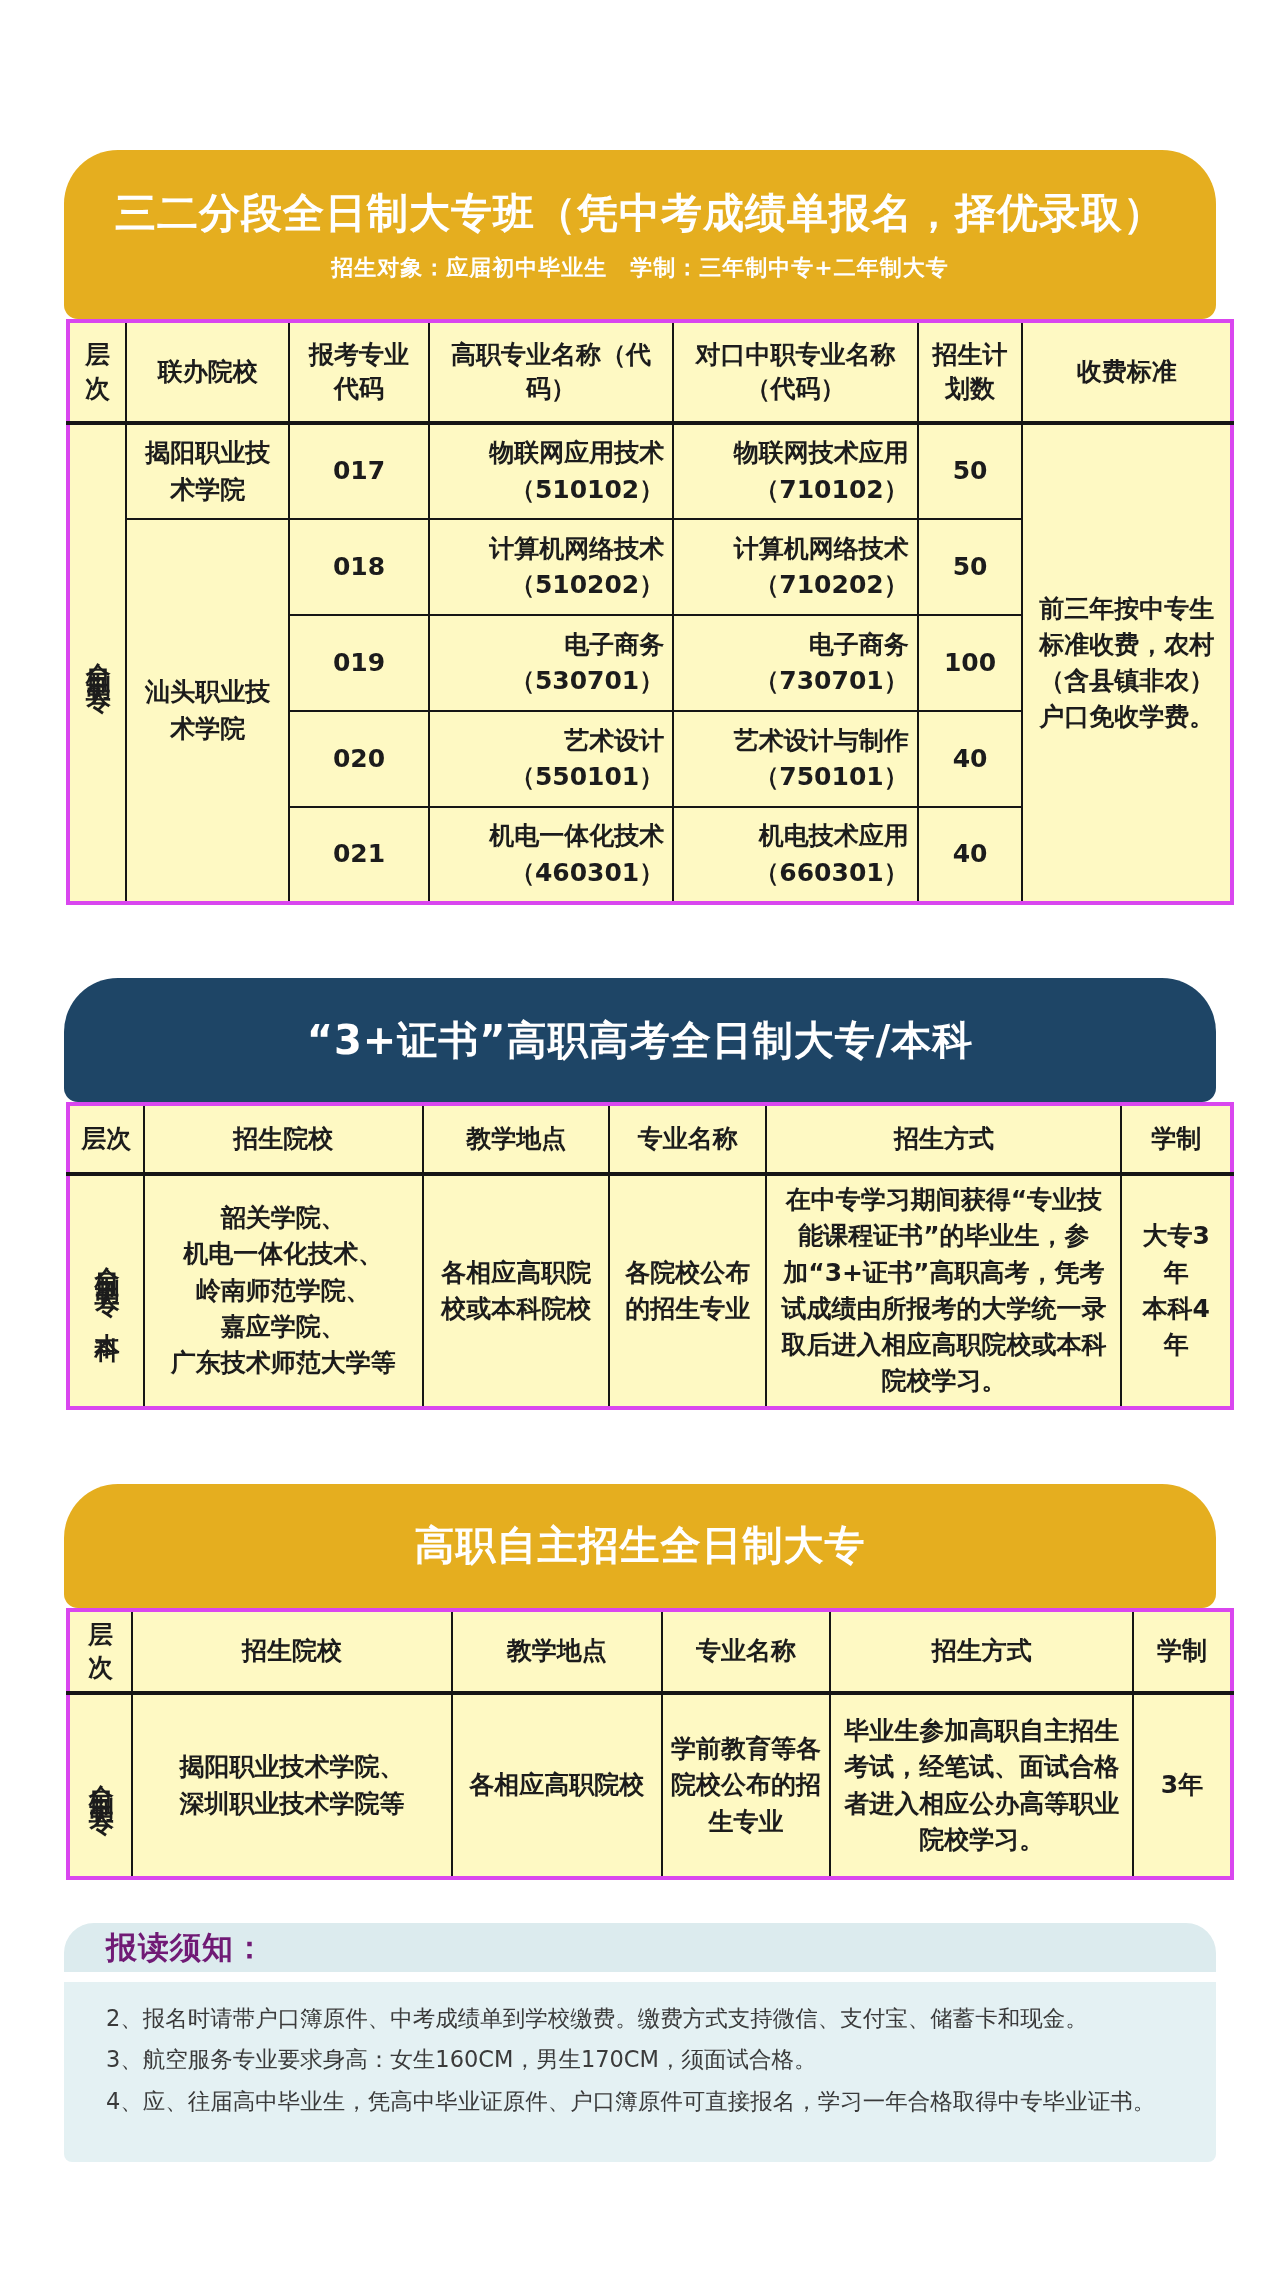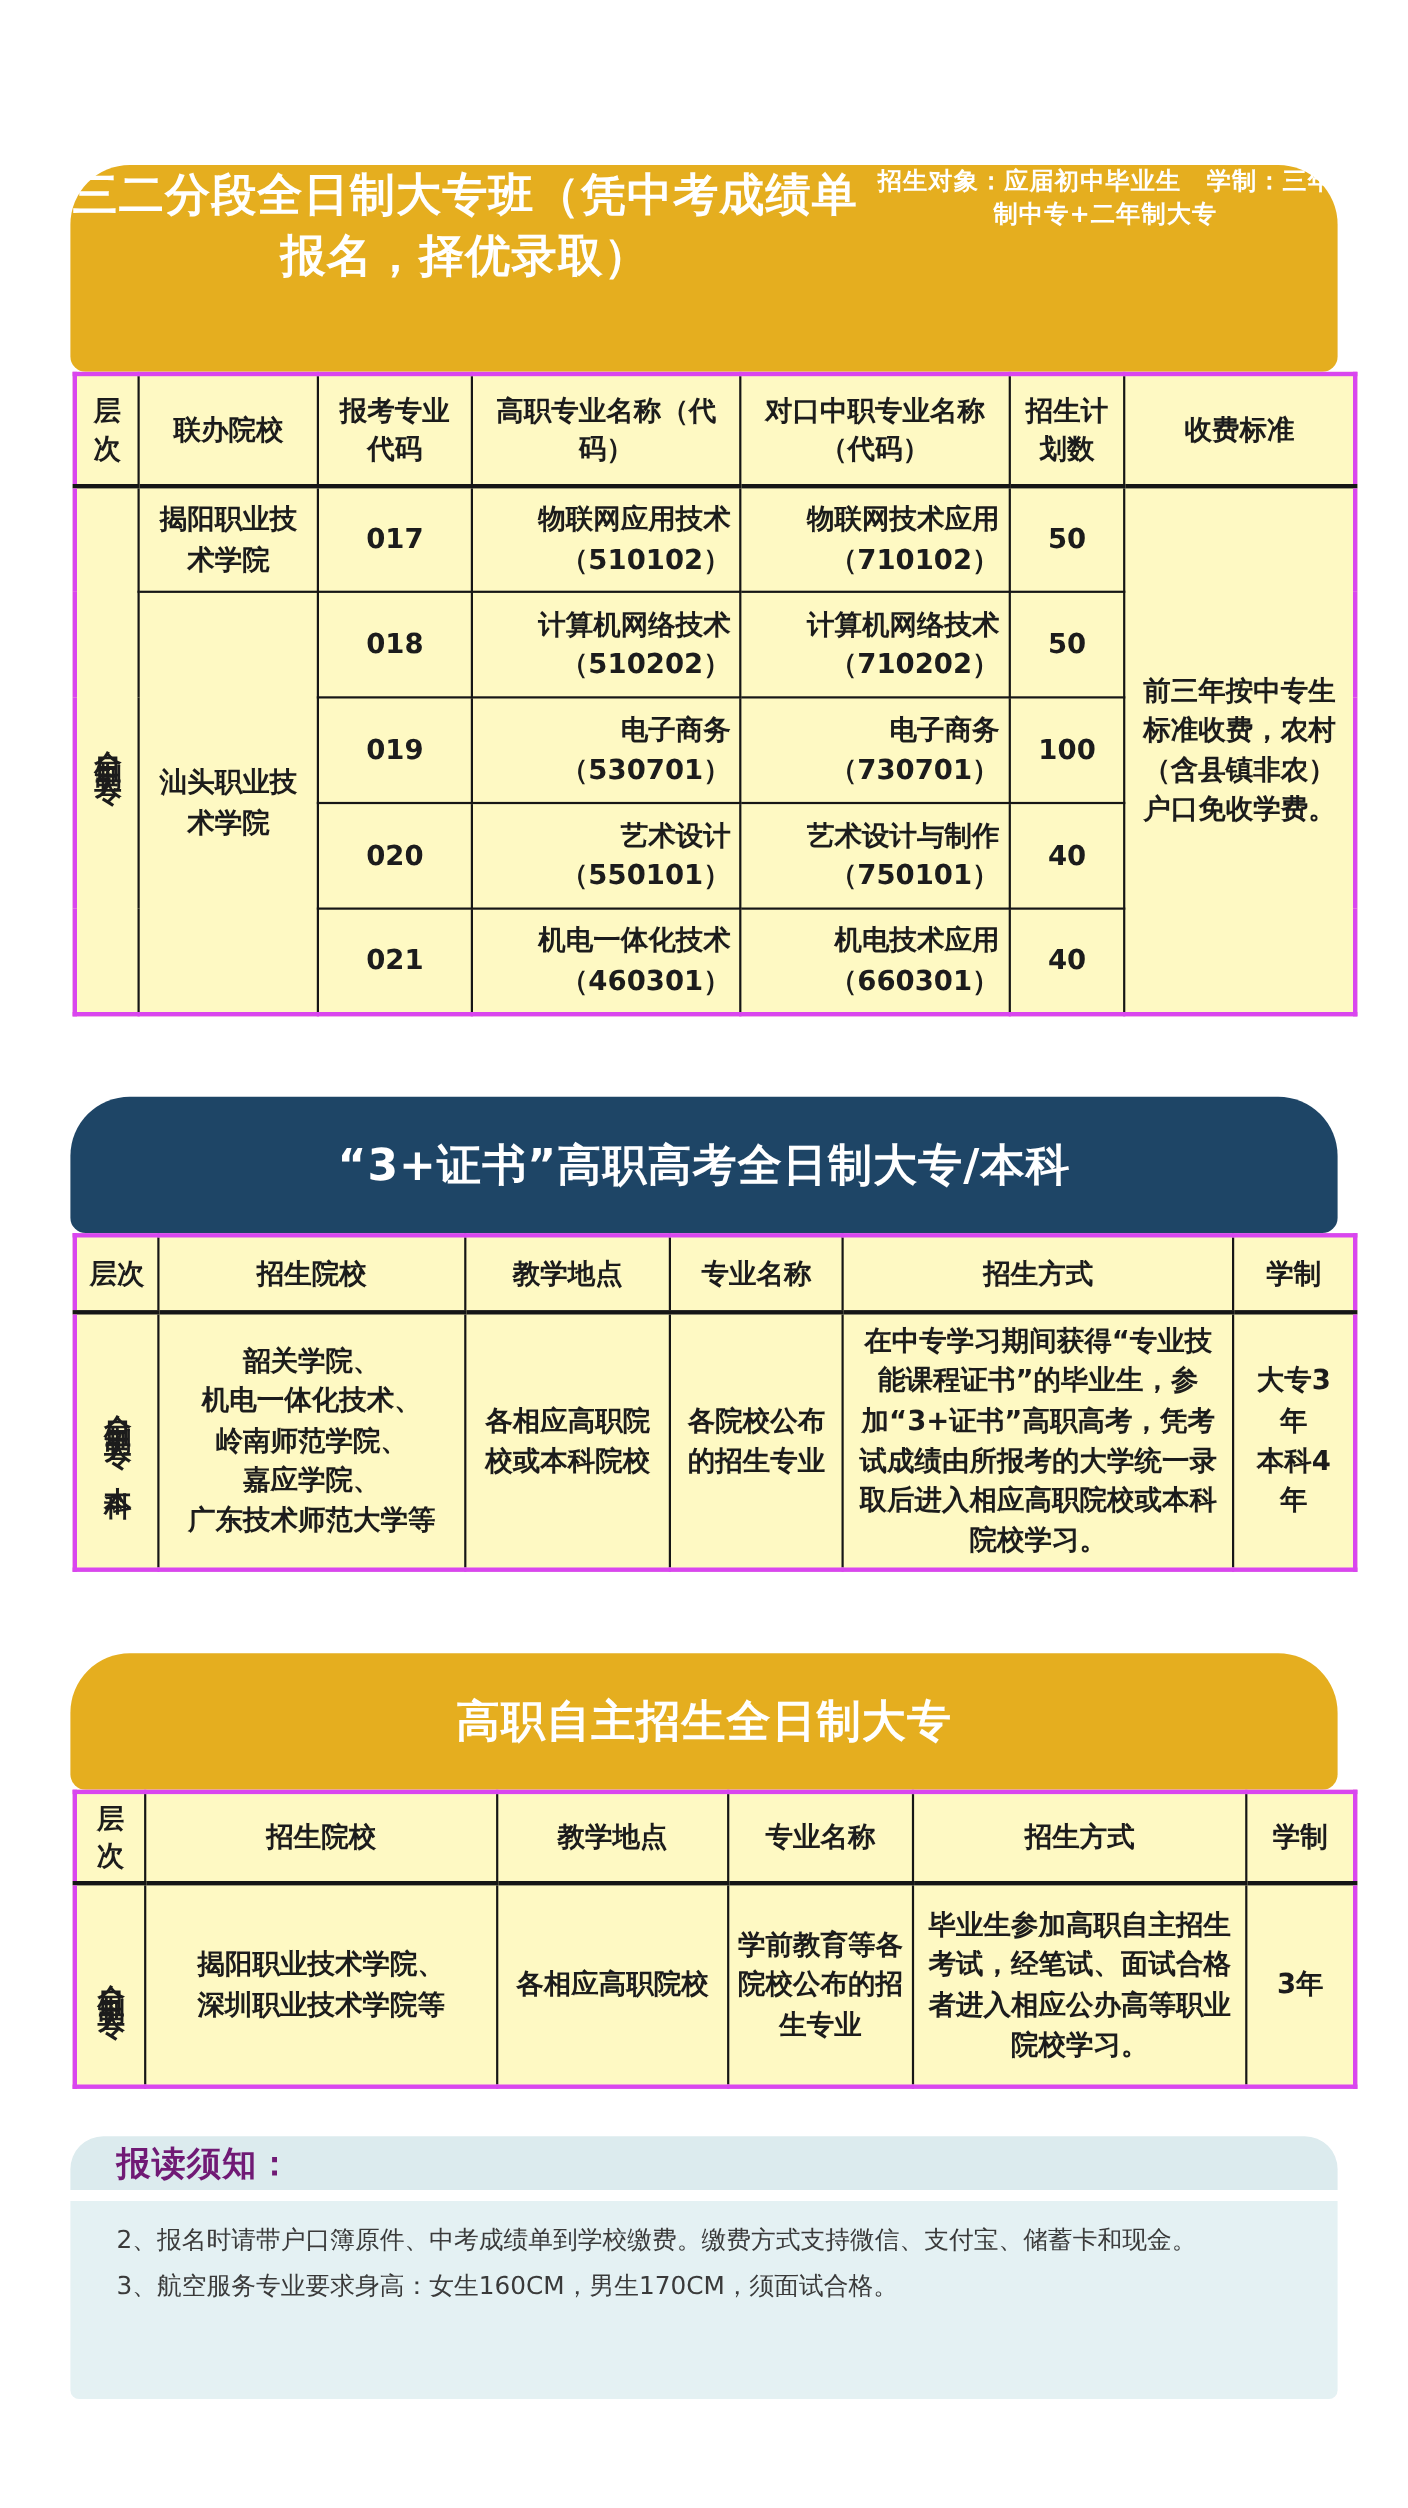--- a/index.html
+++ b/index.html
@@ -16,24 +16,24 @@
   .banner {
     width: 1152px;
     margin-left: 64px;
     color: #ffffff;
     text-align: center;
   }
   .gold { background: #E5AE1F; }
   .navy { background: #1E4566; }
   .banner-lg {
     margin-top: 150px;
-    height: 188px;
+    height: 169px;
     border-radius: 54px 54px 14px 14px;
     display: flex;
-    flex-direction: row;
+    flex-direction: column;
     justify-content: center;
     gap: 12px;
   }
   .banner-lg .banner-title { font-size: 41px; font-weight: 700; letter-spacing: 1px; }
   .banner-lg .banner-sub   { font-size: 22px; font-weight: 600; letter-spacing: 1px; }
   .banner-sm {
     height: 124px;
     border-radius: 54px 54px 14px 14px;
     display: flex;
     align-items: center;
@@ -286,13 +286,14 @@
     </tr>
   </tbody>
 </table>
 
 <div class="notice-head">
   <span>报读须知：</span>
 </div>
 <div class="notice-body">
   <div class="notice-item">2、报名时请带户口簿原件、中考成绩单到学校缴费。缴费方式支持微信、支付宝、储蓄卡和现金。</div>
   <div class="notice-item">3、航空服务专业要求身高：女生160CM，男生170CM，须面试合格。</div>
+  <div class="notice-item">4、应、往届高中毕业生，凭高中毕业证原件、户口簿原件可直接报名，学习一年合格取得中专毕业证书。</div>
 </div>
 
 </body></html>

